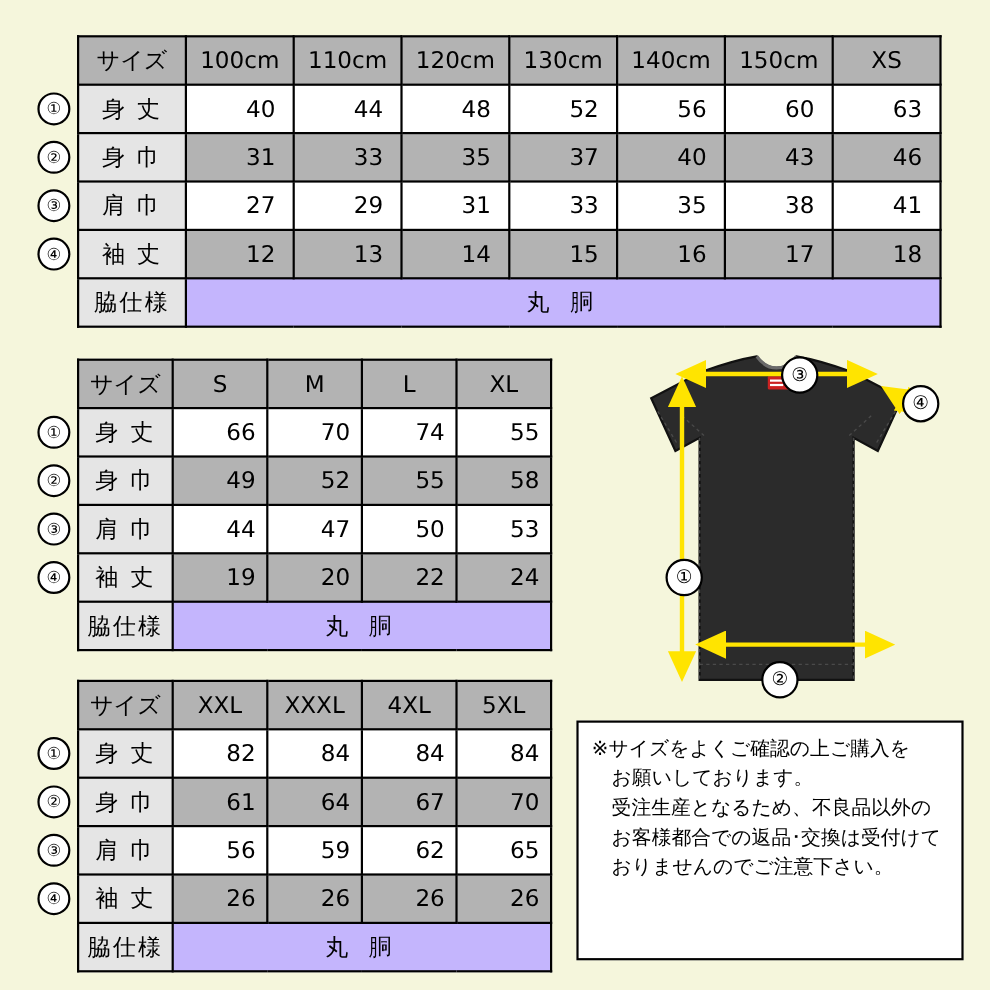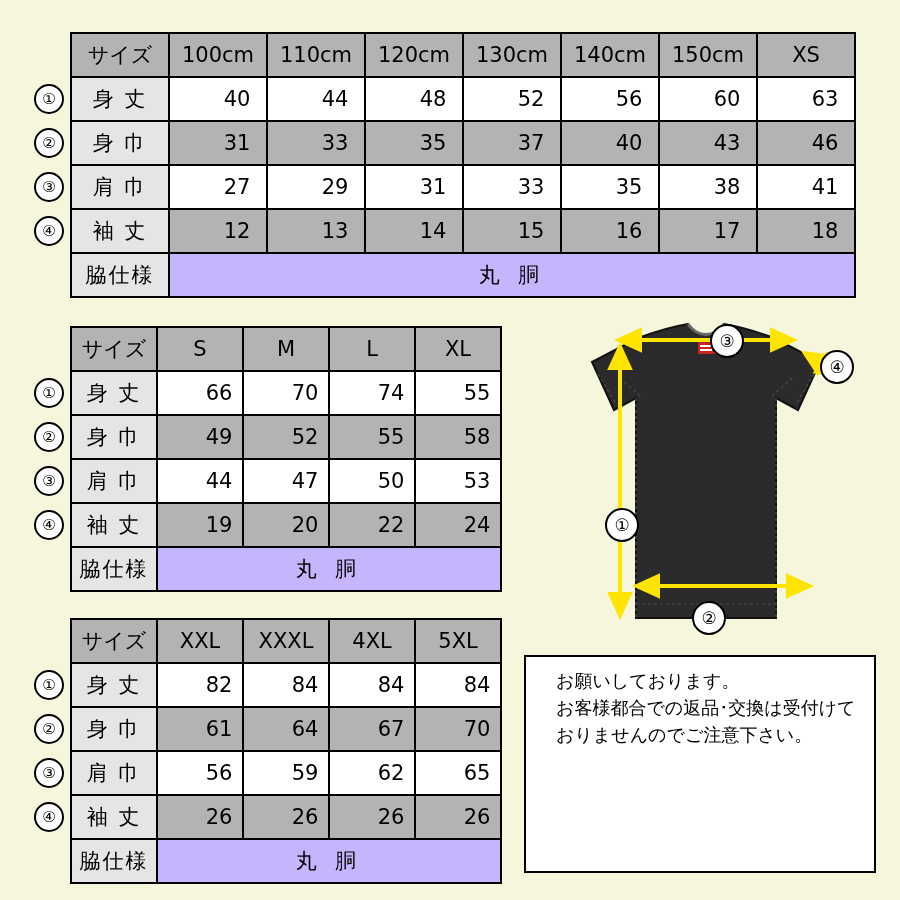--- a/index.html
+++ b/index.html
@@ -380,18 +380,20 @@
       <line x1="118" y1="268" x2="288" y2="268" stroke="#ffe400" stroke-width="4" marker-start="url(#ah-start)" marker-end="url(#ah)"></line>
     </svg>
 
     <div class="marker" style="left:190px; top:6px;">③</div>
     <div class="marker" style="left:300px; top:32px;">④</div>
     <div class="marker" style="left:85px; top:190px;">①</div>
     <div class="marker" style="left:172px; top:283px;">②</div>
   </div>
 
   <div class="note-box">
+    <div class="note-line">※サイズをよくご確認の上ご購入を</div>
     <div class="note-line indent">お願いしております。</div>
+    <div class="note-line indent">受注生産となるため、不良品以外の</div>
     <div class="note-line indent">お客様都合での返品･交換は受付けて</div>
     <div class="note-line indent">おりませんのでご注意下さい。</div>
   </div>
 
 </div>
 
 </body></html>

